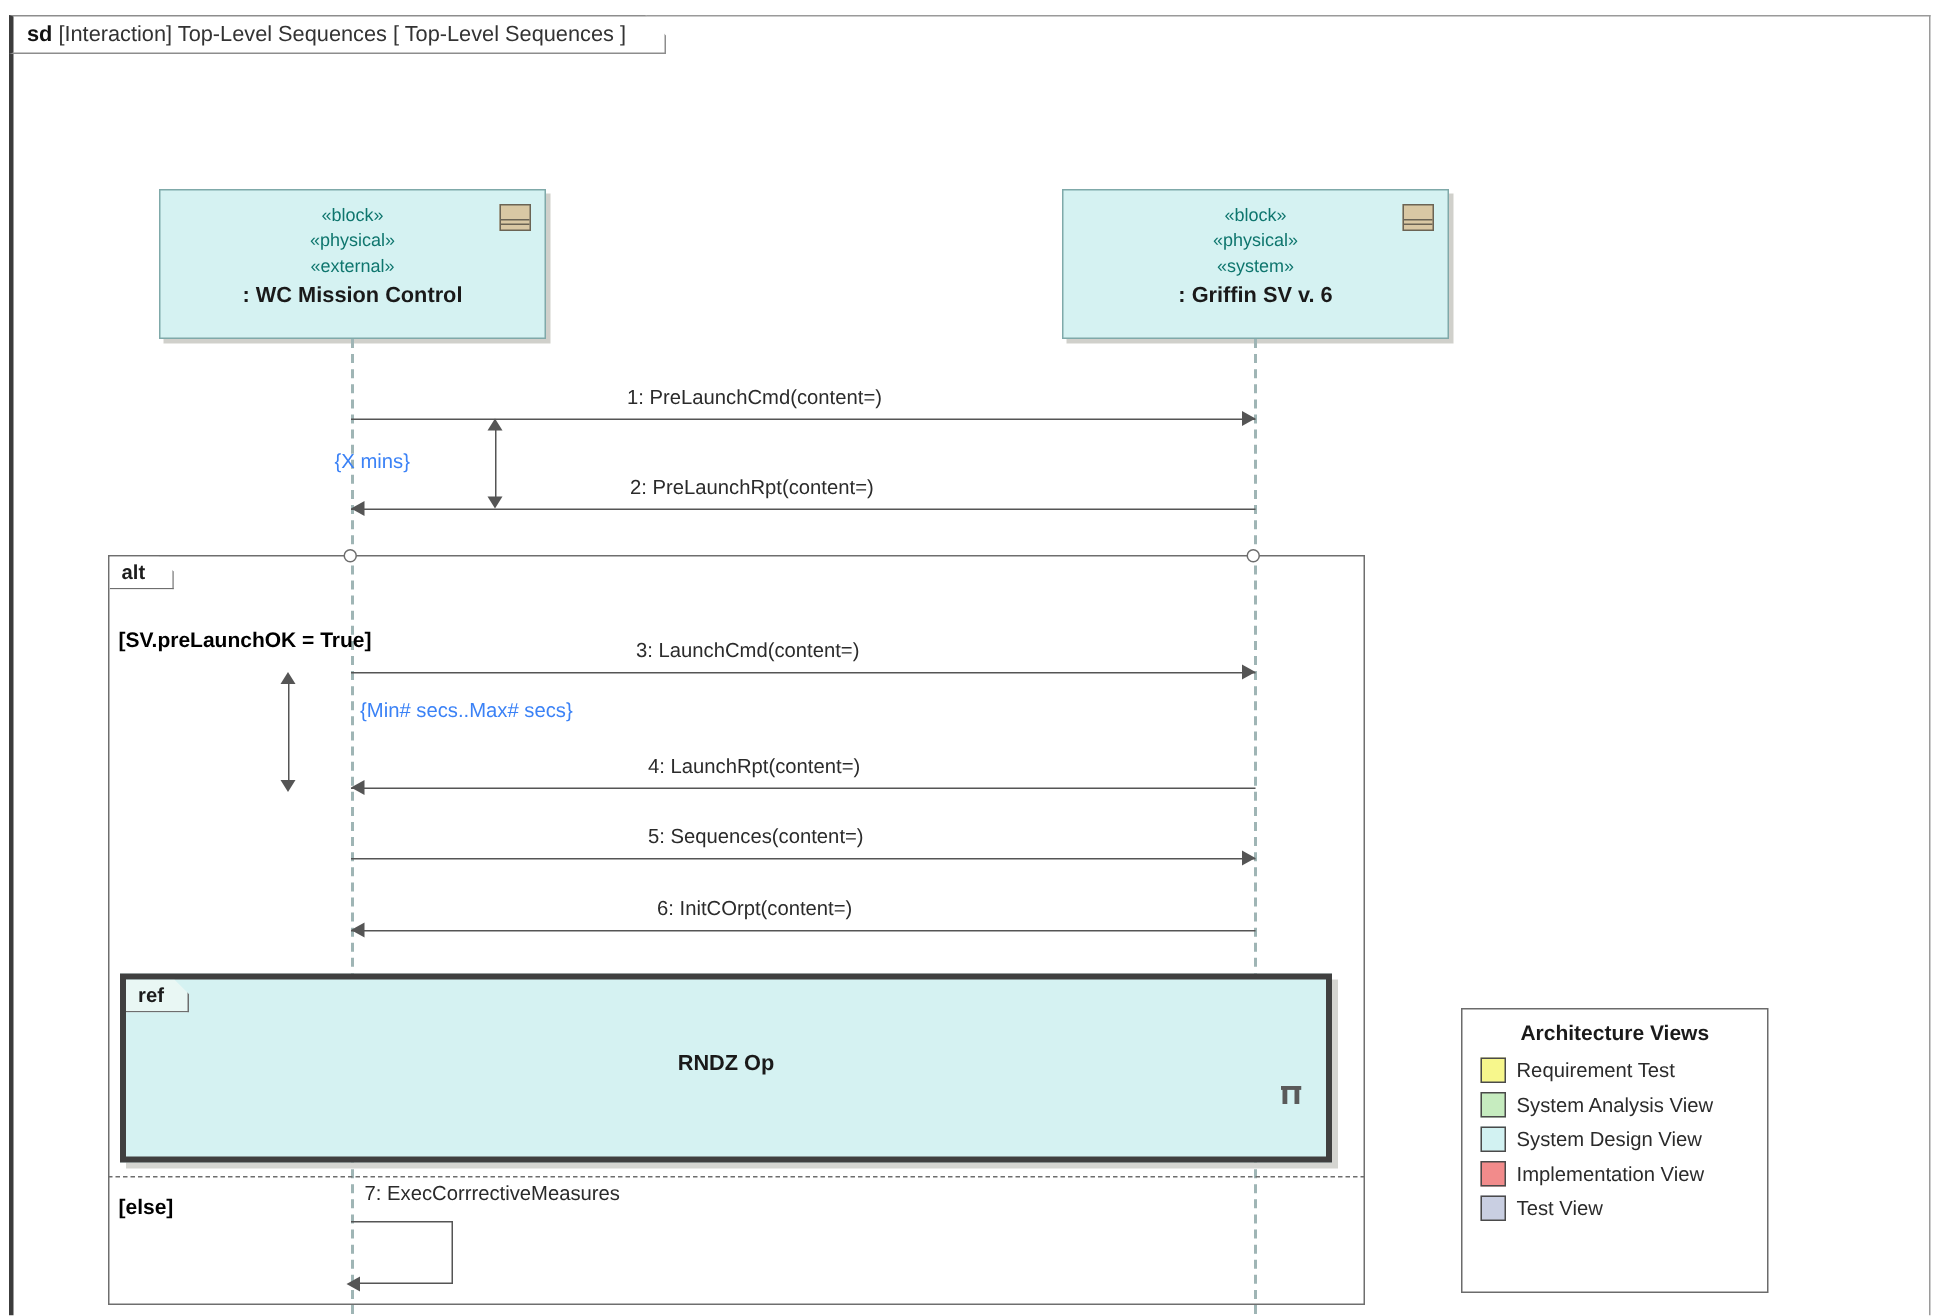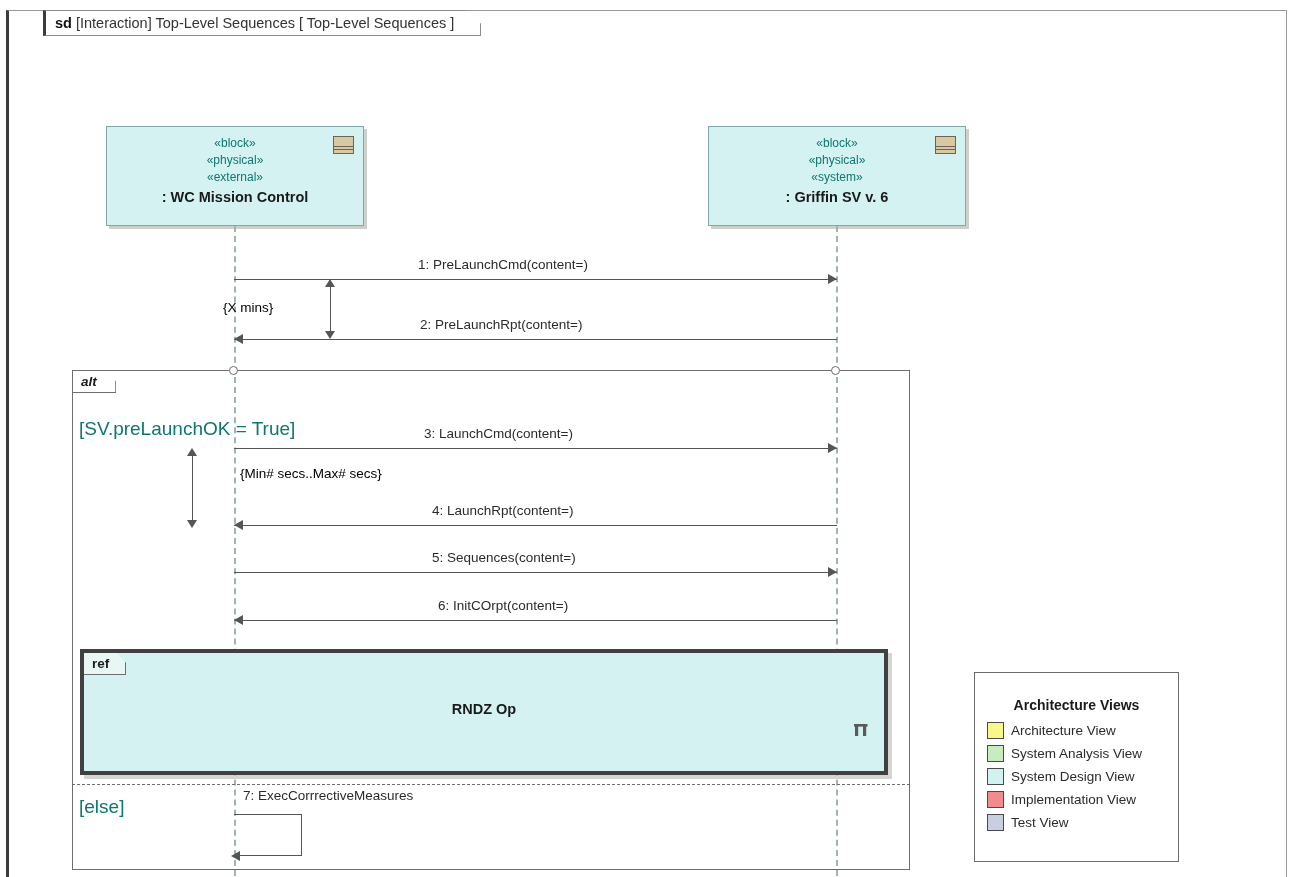--- a/index.html
+++ b/index.html
@@ -37,21 +37,20 @@
     padding: 3px 26px 3px 9px;
     border: 1px solid #8d8d8d;
     border-left: 3px solid #3c3c3c;
     background: #ffffff;
     box-sizing: border-box;
     white-space: nowrap;
     font-size: 14.5px;
     color: #333333;
     line-height: 19px;
     clip-path: polygon(0 0, calc(100% - 14px) 0, 100% 14px, 100% 100%, 0 100%);
-    margin-left: 37px;
   }
   .sd-tab b { font-weight: bold; color: #111; }
 
   
   .lifeline-head {
     position: absolute;
     box-sizing: border-box;
     background: #d5f2f2;
     border: 1px solid #7fa9a9;
     box-shadow: 3px 3px 0 0 rgba(150,150,140,0.45);
@@ -130,54 +129,54 @@
     position: absolute;
     width: 0; height: 0;
     border-left: 5px solid transparent;
     border-right: 5px solid transparent;
   }
   .dur-cap.up   { border-bottom: 8px solid #555555; }
   .dur-cap.down { border-top: 8px solid #555555; }
   .dur-label {
     position: absolute;
     font-size: 13.5px;
-    color: #000000;
+    color: #3b82f6;
     white-space: nowrap;
     background: transparent;
   }
 
   
   .frag {
     position: absolute;
     box-sizing: border-box;
     border: 1.3px solid #6e6e6e;
     background: transparent;
-    font-style: italic;
   }
   .frag-tab {
     position: absolute;
     left: 0; top: 0;
     height: 22px;
     padding: 2px 18px 2px 8px;
     border-right: 1.3px solid #6e6e6e;
     border-bottom: 1.3px solid #6e6e6e;
     background: #ffffff;
     font-size: 13.5px;
     font-weight: bold;
     color: #1c1c1c;
     line-height: 18px;
     box-sizing: border-box;
     clip-path: polygon(0 0, calc(100% - 10px) 0, 100% 10px, 100% 100%, 0 100%);
     white-space: nowrap;
   }
   .guard {
     position: absolute;
-    font-size: 19px;
-    color: #0f766e;
-    white-space: nowrap;
+    font-size: 14px;
+    color: #000000;
+    white-space: nowrap;
+    font-weight: bold;
   }
   .frag-divider {
     position: absolute;
     height: 0;
     border-top: 1.6px dashed #6e6e6e;
   }
 
   
   .gate {
     position: absolute;
@@ -232,21 +231,21 @@
     border-left: none;
     background: transparent;
   }
 
   
   .legend {
     position: absolute;
     box-sizing: border-box;
     border: 1.3px solid #6b6b6b;
     background: #ffffff;
-    padding: 23px 12px 8px 12px;
+    padding: 6px 12px 8px 12px;
   }
   .legend-title {
     font-size: 14px;
     font-weight: bold;
     color: #1a1a1a;
     text-align: center;
     margin-bottom: 5px;
     line-height: 18px;
   }
   .legend-row {
@@ -369,21 +368,21 @@
 
   <div class="msg-label" style="left:243px; top:788px;">7: ExecCorrrectiveMeasures</div>
   <div class="selfmsg" style="left:234px; top:814px; width:68px; height:42px;"></div>
   <div class="arrowhead left" style="left:231px; top:851px;"></div>
 
   <div class="legend" style="left:974px; top:672px; width:205px; height:190px;">
     <div class="legend-title">Architecture Views</div>
 
     <div class="legend-row">
       <span class="legend-swatch" style="background:#f7f78c;"></span>
-      <span class="legend-label">Architecture View</span>
+      <span class="legend-label">Requirement Test</span>
     </div>
 
     <div class="legend-row">
       <span class="legend-swatch" style="background:#c6ecbf;"></span>
       <span class="legend-label">System Analysis View</span>
     </div>
 
     <div class="legend-row">
       <span class="legend-swatch" style="background:#d2f2f2;"></span>
       <span class="legend-label">System Design View</span>

